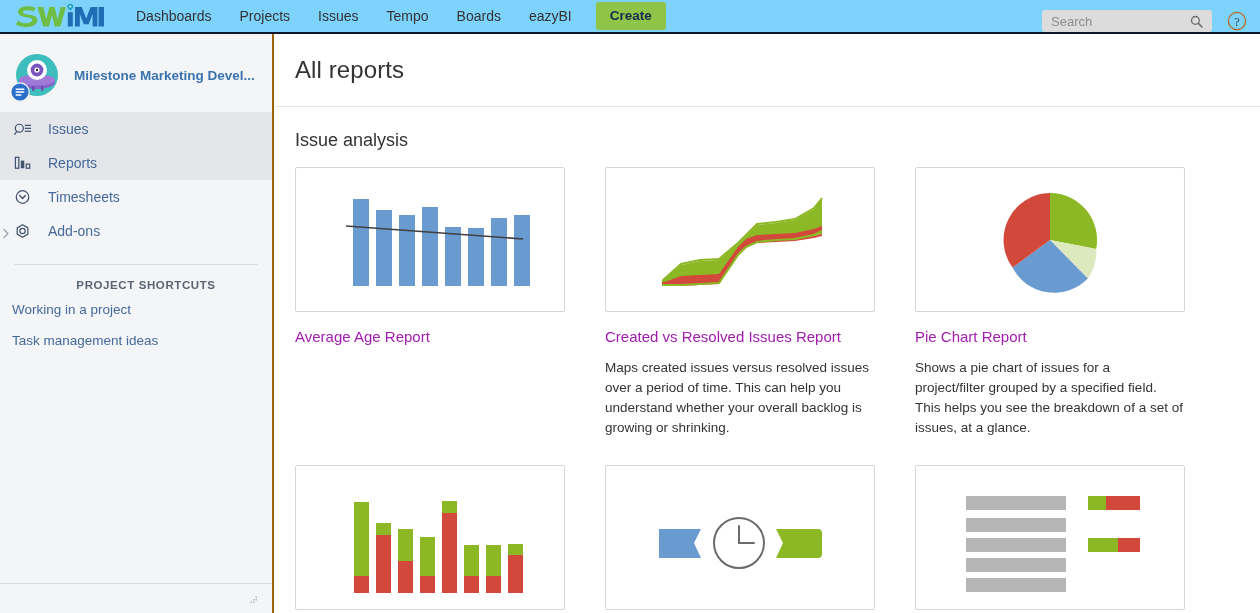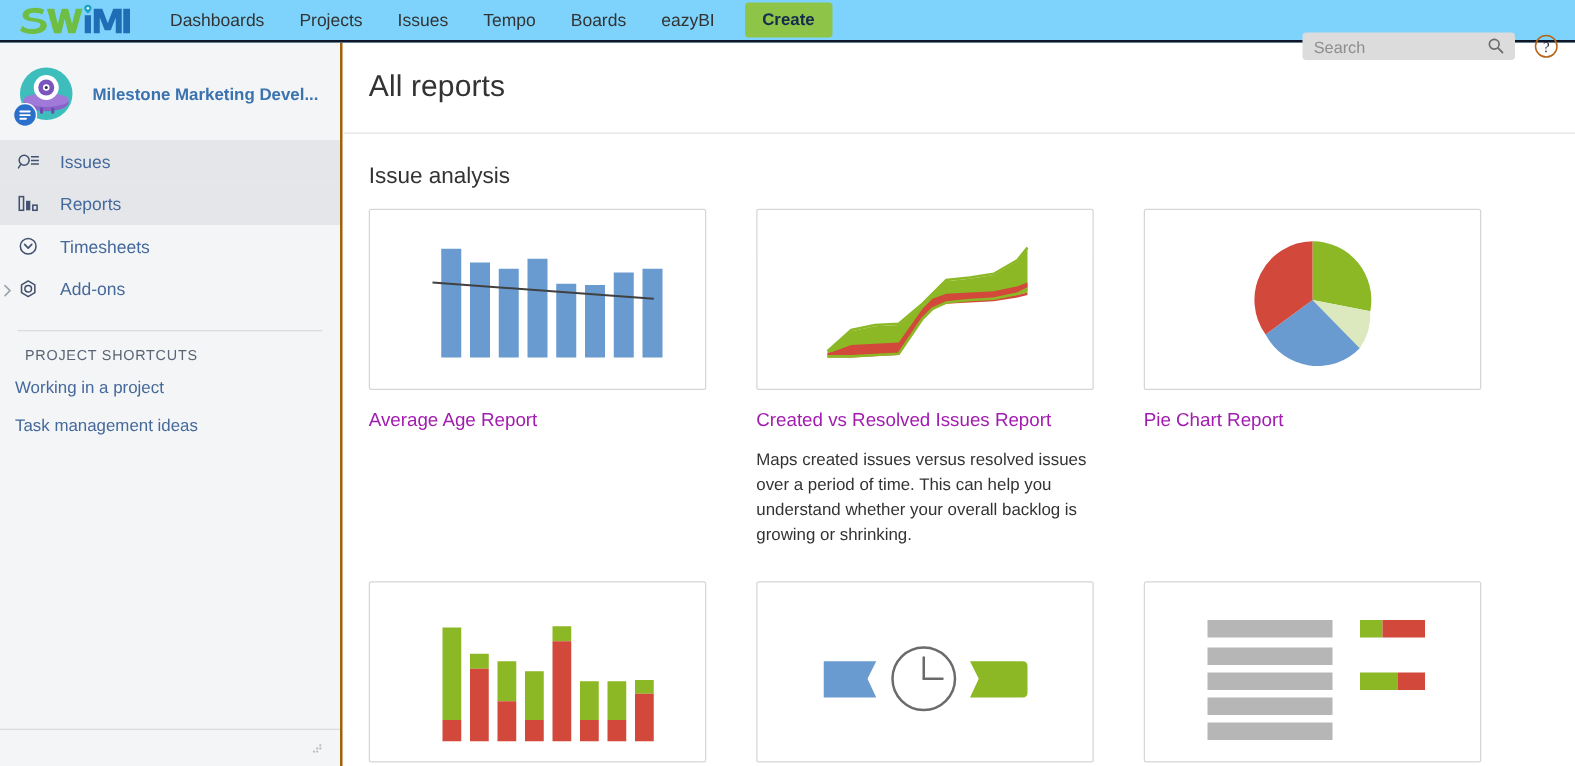--- a/index.html
+++ b/index.html
@@ -34,21 +34,21 @@
   #create-btn {
     background: #8ec549; color: #172b4d;
     font-size: 13.5px; font-weight: bold;
     padding: 6px 14px 7px 14px;
     border: none; border-radius: 3px;
     margin-left: 10px; cursor: pointer;
     font-family: "Liberation Sans", sans-serif;
     text-align: right;
   }
   #nav-right {
-    position: absolute; right: 0; top: 16px; height: 42px;
+    position: absolute; right: 0; top: 0; height: 42px;
     display: flex; align-items: center;
   }
   #search-wrap {
     position: relative; width: 170px; height: 22px;
     background: #dcdcdc; border-radius: 3px;
     display: flex; align-items: center;
   }
   #search-input {
     border: none; outline: none; background: transparent;
     font-size: 13px; color: #6b6b6b;
@@ -91,22 +91,22 @@
   .navitem .ic { width: 26px; height: 20px; flex: 0 0 26px; display: flex; align-items: center; }
   .navitem .lbl {
     font-size: 14px; color: #44699a; margin-left: 8px; white-space: nowrap;
   }
   .navitem .chev { position: absolute; left: 2px; top: 11px; }
   #divider {
     height: 1px; background: #dcdcdc;
     margin: 16px 14px 0 14px;
   }
   #shortcuts-title {
-    font-size: 11.5px; font-weight: normal; color: #5a6474;
-    letter-spacing: 0.6px; padding: 14px 0 3px 20px;
+    font-size: 11.5px; font-weight: bold; color: #5a6474;
+    letter-spacing: 0.6px; padding: 14px 0 3px 20px; text-align: center;
   }
   .shortcut {
     font-size: 13.5px; color: #44699a;
     padding: 8px 0 8px 12px; cursor: pointer; white-space: nowrap;
   }
   #sidebar-foot {
     position: absolute; left: 0; bottom: 0;
     width: 274px; height: 30px;
     border-top: 1px solid #dcdcdc;
     background: #f4f5f7;
@@ -357,20 +357,21 @@
           <path d="M134,72 L134,25 A47,47 0 0,1 180.2,81 Z" fill="#8cb825"></path>
 
           <path d="M134,72 L180.2,81 A47,47 0 0,1 171.8,110.6 Z" fill="#dce8bd"></path>
 
           <path d="M134,72 L171.8,110.6 A47,47 0 0,1 96.5,99.6 Z" fill="#6a9bd0"></path>
 
           <path d="M134,72 L96.5,99.6 A47,47 0 0,1 134,25 Z" fill="#d2483a"></path>
         </svg>
       </div>
       <div class="card-title">Pie Chart Report</div>
+      <div class="card-desc">Shows a pie chart of issues for a project/filter grouped by a specified field. This helps you see the breakdown of a set of issues, at a glance.</div>
     </div>
 
     <div class="card row2">
       <div class="card-thumb">
         <svg width="268" height="143" viewBox="0 0 268 143">
           <g>
             <rect x="58" y="36" width="15" height="74" fill="#8cb825"></rect>
             <rect x="58" y="110" width="15" height="17" fill="#d2483a"></rect>
             <rect x="80" y="57" width="15" height="12" fill="#8cb825"></rect>
             <rect x="80" y="69" width="15" height="58" fill="#d2483a"></rect>

